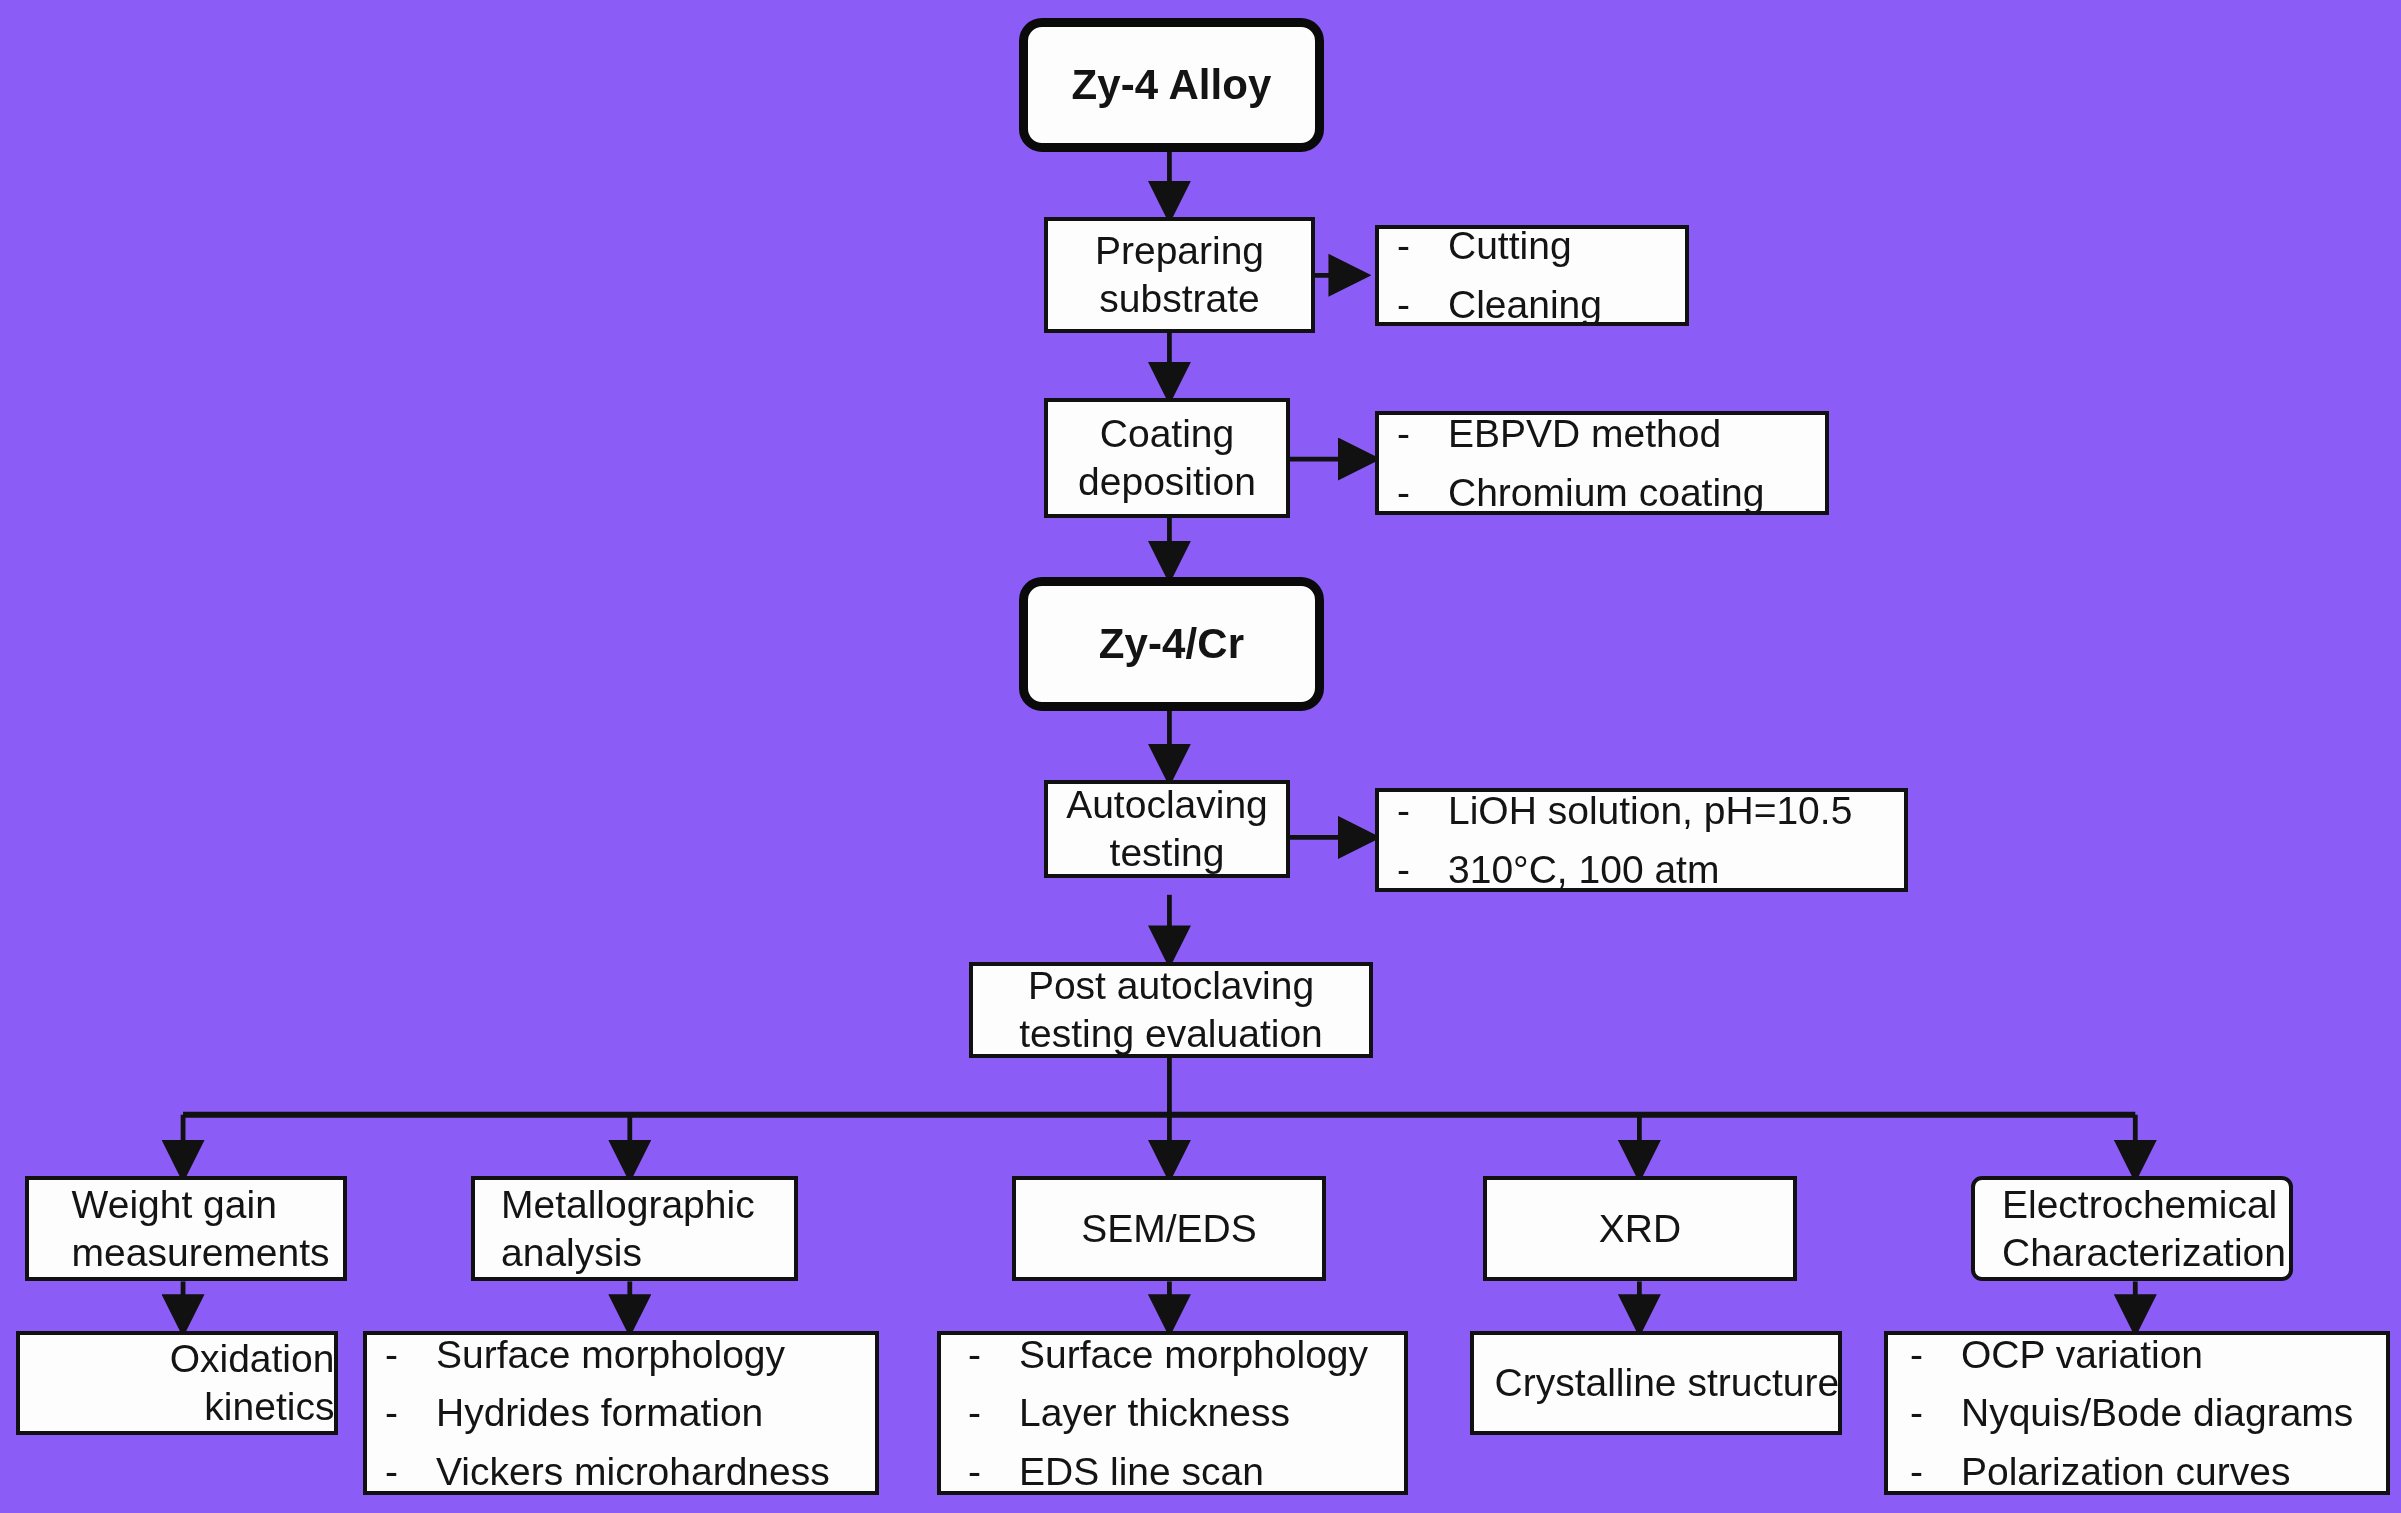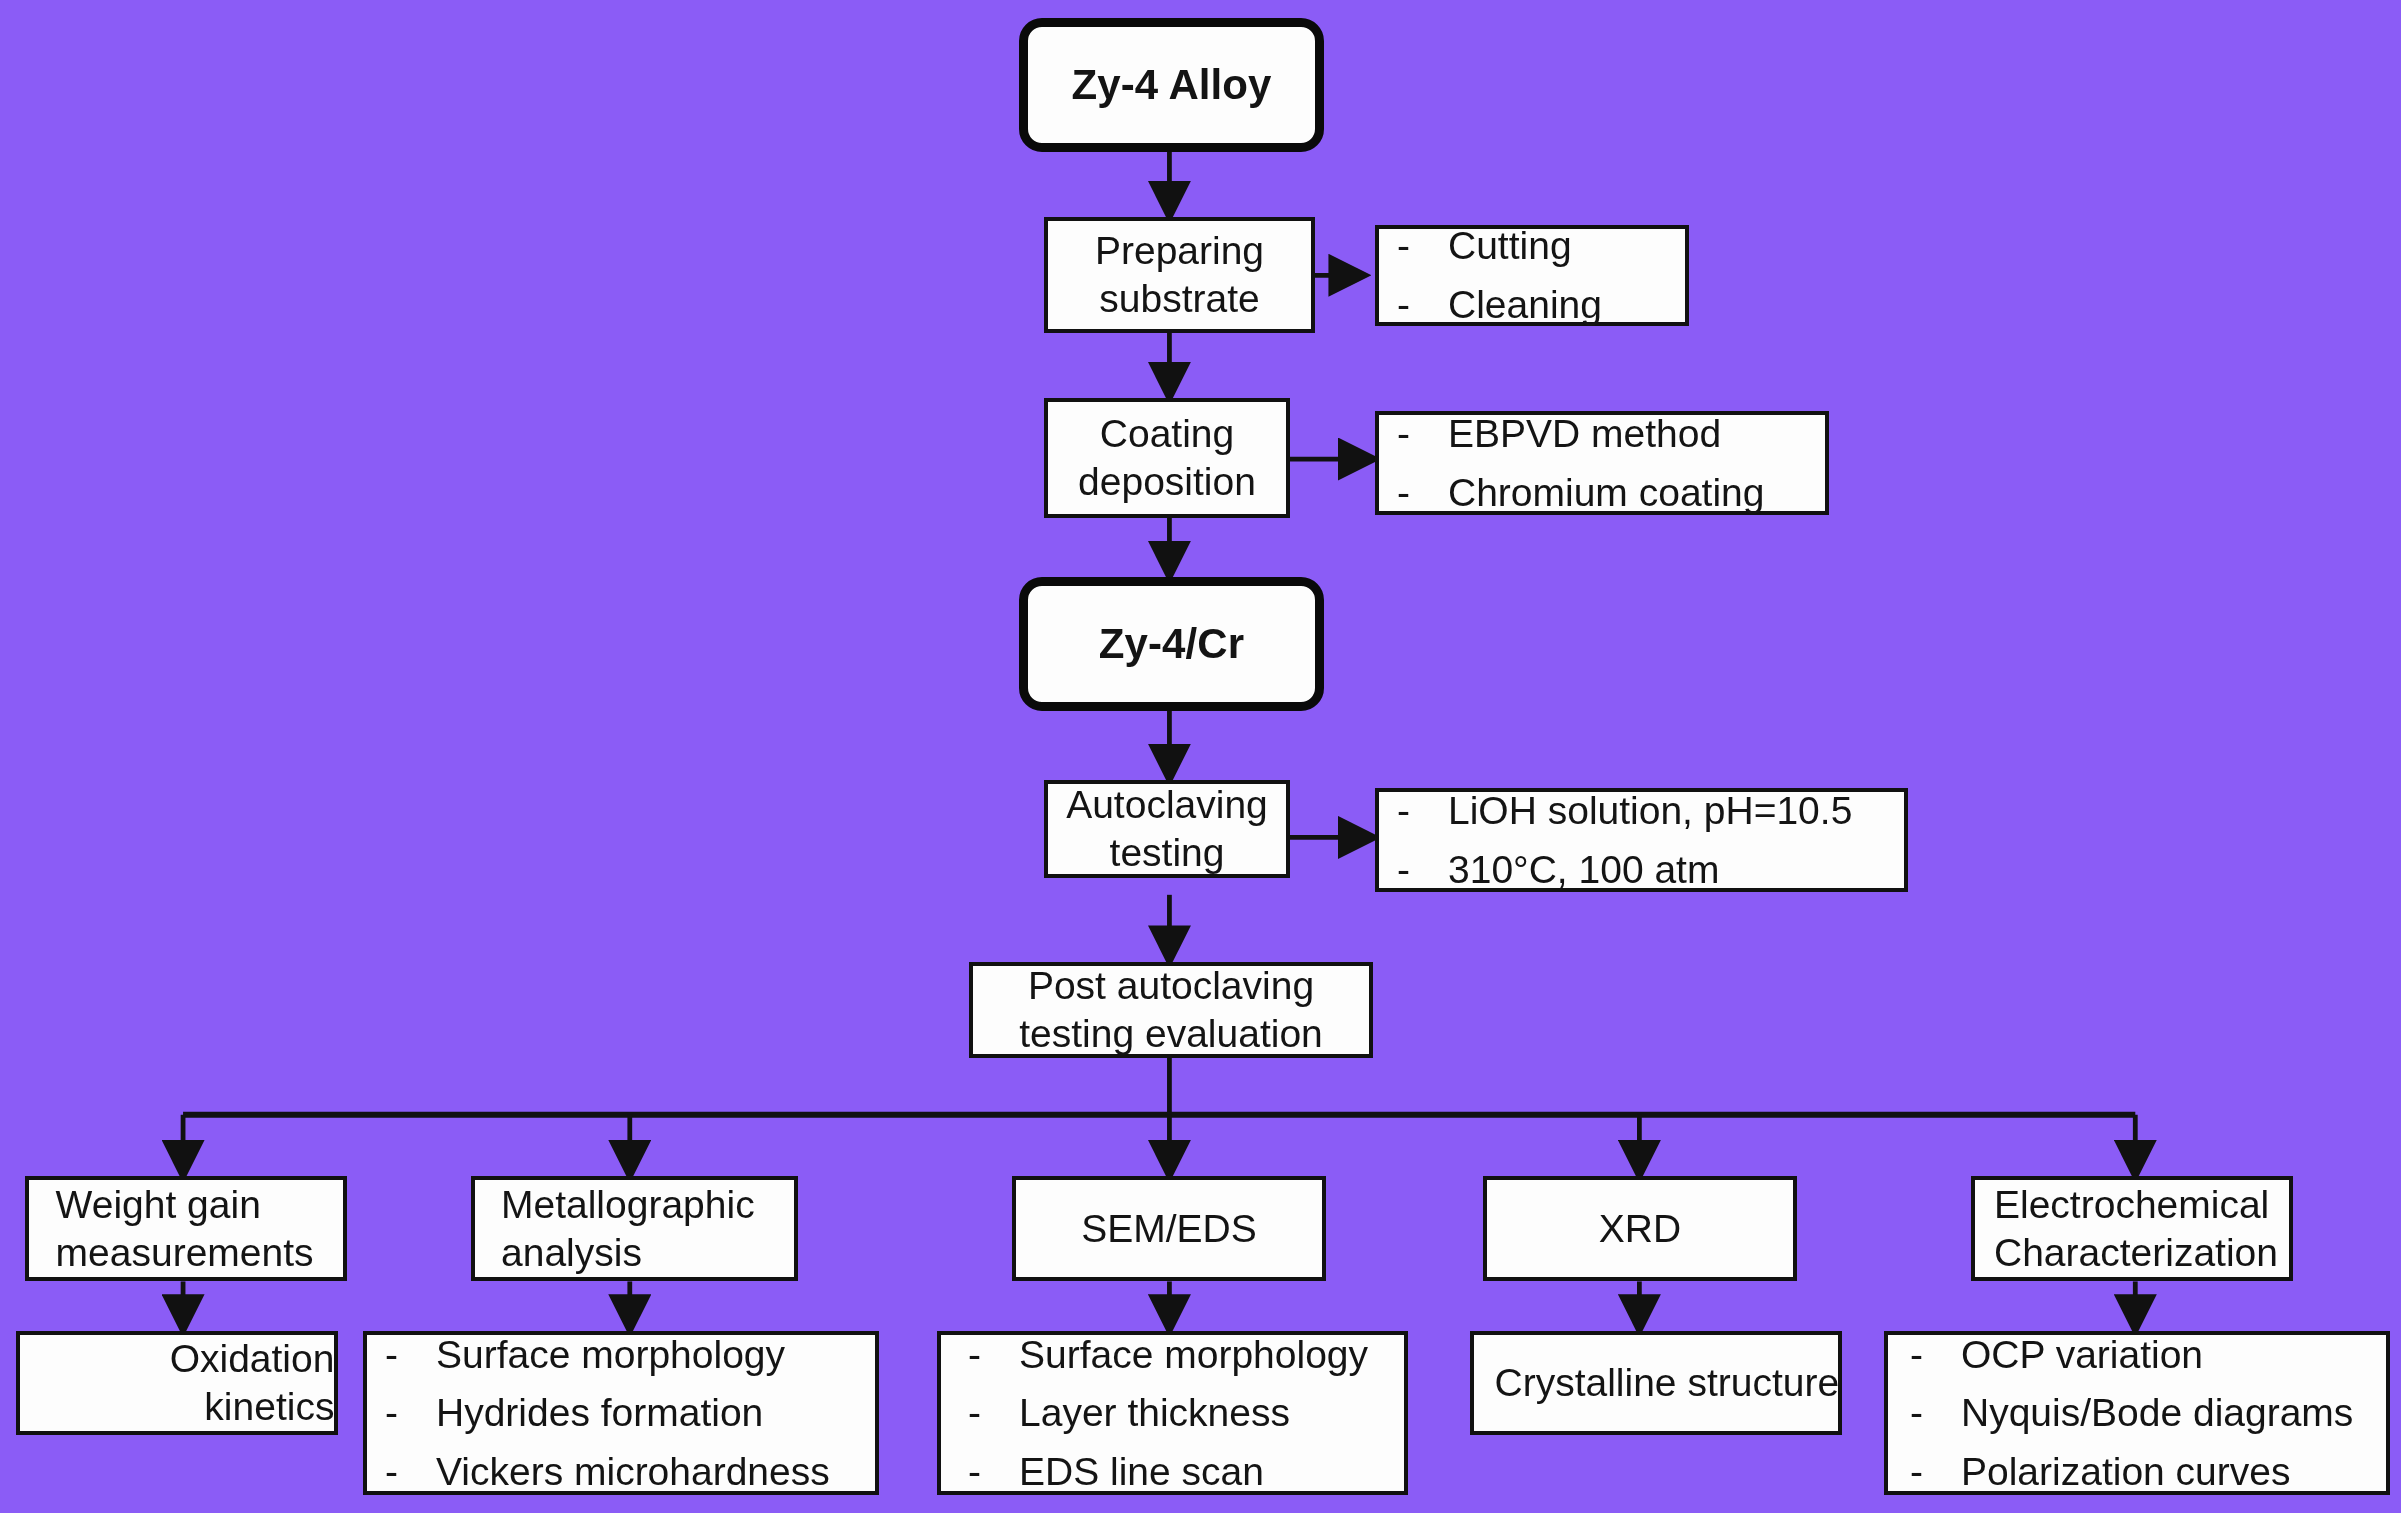--- a/index.html
+++ b/index.html
@@ -203,21 +203,21 @@
     </span>
   </div>
 
   <div class="node center process" style="left:969px; top:962px; width:404px; height:96px;">
     <span class="stack">
       <span class="ln">Post autoclaving</span>
       <span class="ln">testing evaluation</span>
     </span>
   </div>
 
-  <div class="node left process" style="left:24.6px; top:1176px; width:322px; height:105px; padding-left:27px;">
+  <div class="node left process" style="left:24.6px; top:1176px; width:322px; height:105px; padding-left:43px;">
     <span class="stack" style="text-align:left;">
       <span class="ln">Weight gain</span>
       <span class="ln">measurements</span>
     </span>
   </div>
 
   <div class="node left process" style="left:471px; top:1176px; width:327px; height:105px; padding-left:26px;">
     <span class="stack" style="text-align:left;">
       <span class="ln">Metallographic</span>
       <span class="ln">analysis</span>
@@ -229,21 +229,21 @@
       <span class="ln">SEM/EDS</span>
     </span>
   </div>
 
   <div class="node center process" style="left:1483px; top:1176px; width:314px; height:105px;">
     <span class="stack">
       <span class="ln">XRD</span>
     </span>
   </div>
 
-  <div class="node left process" style="left:1971px; top:1176px; width:322px; height:105px; padding-left:19px;">
+  <div class="node left process" style="left:1971px; top:1176px; width:322px; height:105px; padding-left:27px;border-radius:11px;">
     <span class="stack" style="text-align:left;">
       <span class="ln">Electrochemical</span>
       <span class="ln">Characterization</span>
     </span>
   </div>
 
   <div class="node left process" style="left:16.4px; top:1331px; width:322px; height:104px; padding-left:48px;">
     <span class="stack" style="text-align:right;">
       <span class="ln">Oxidation</span>
       <span class="ln">kinetics</span>

